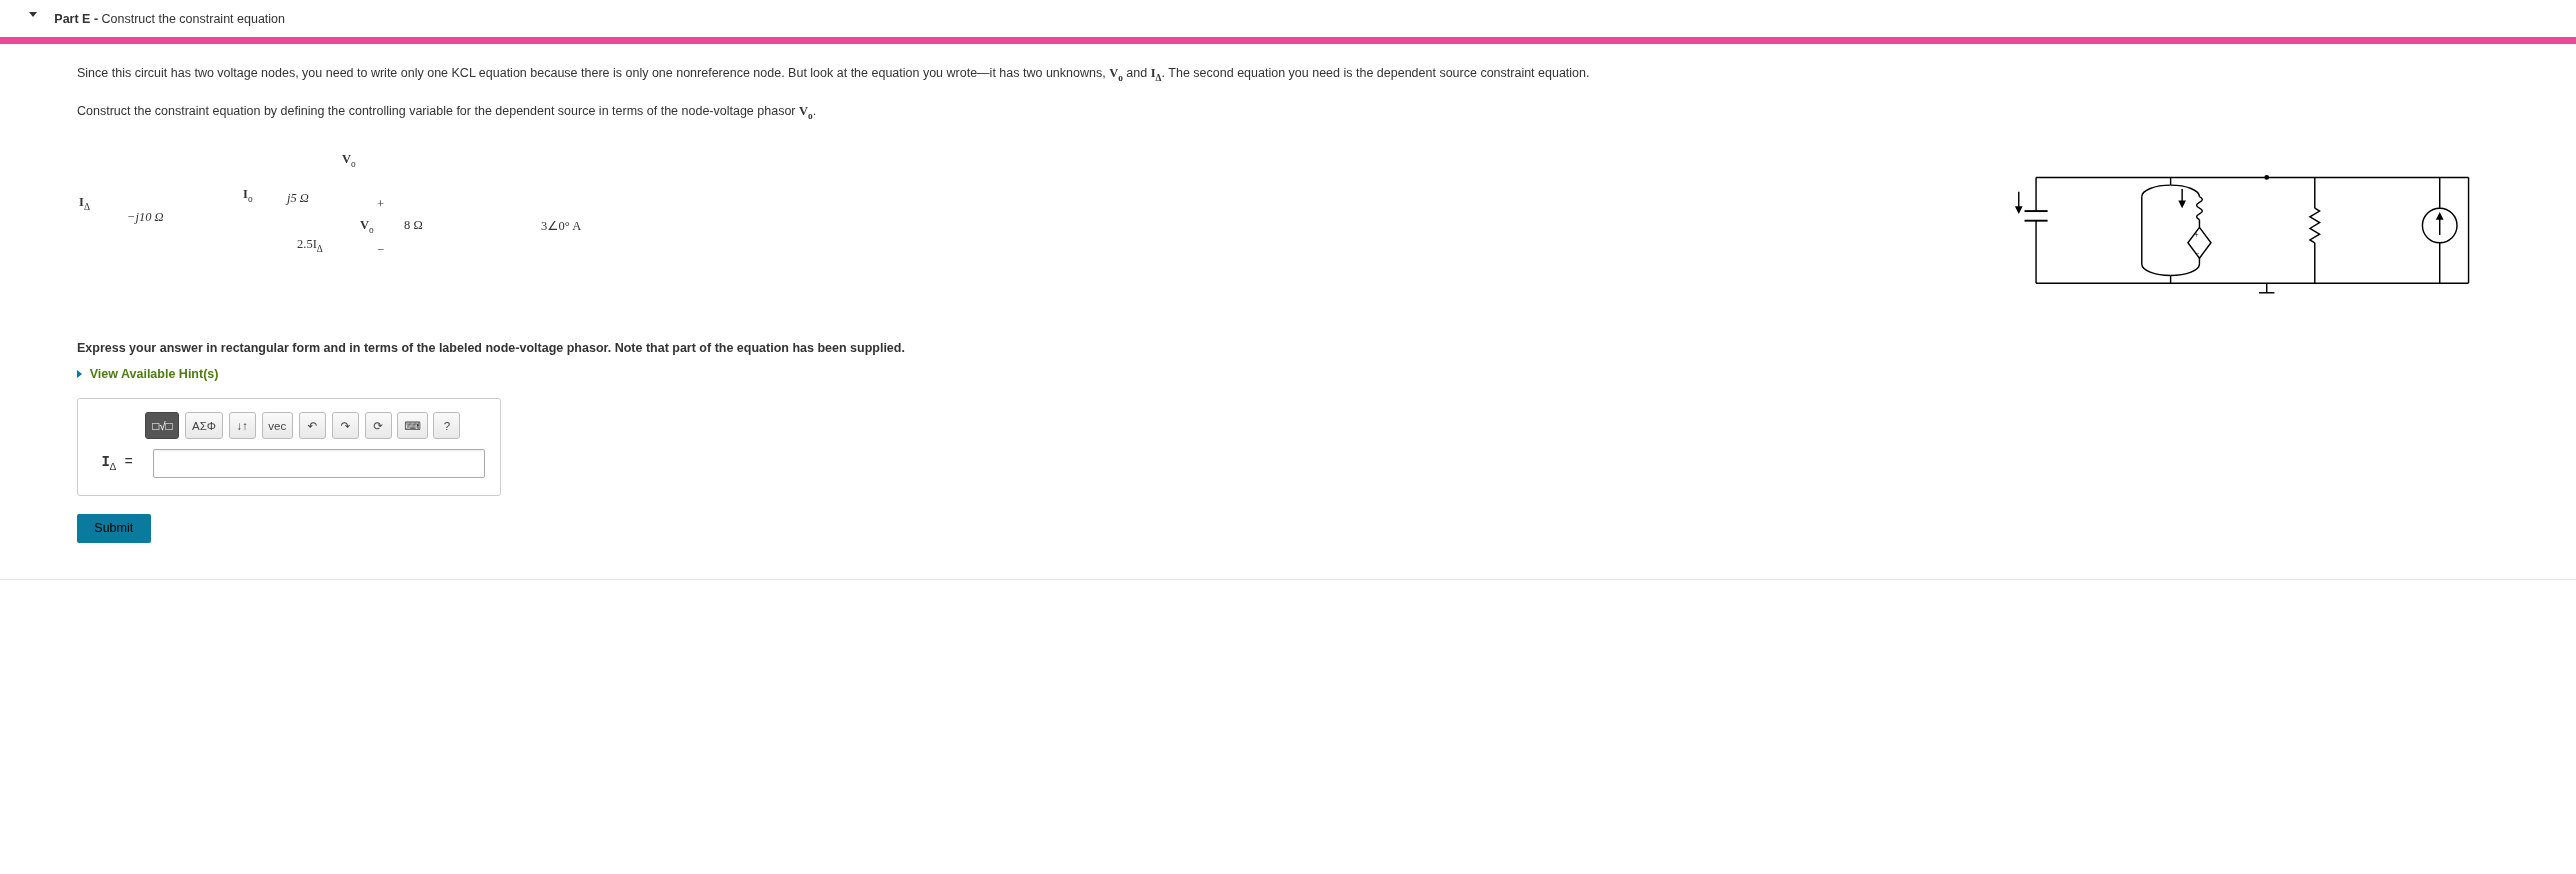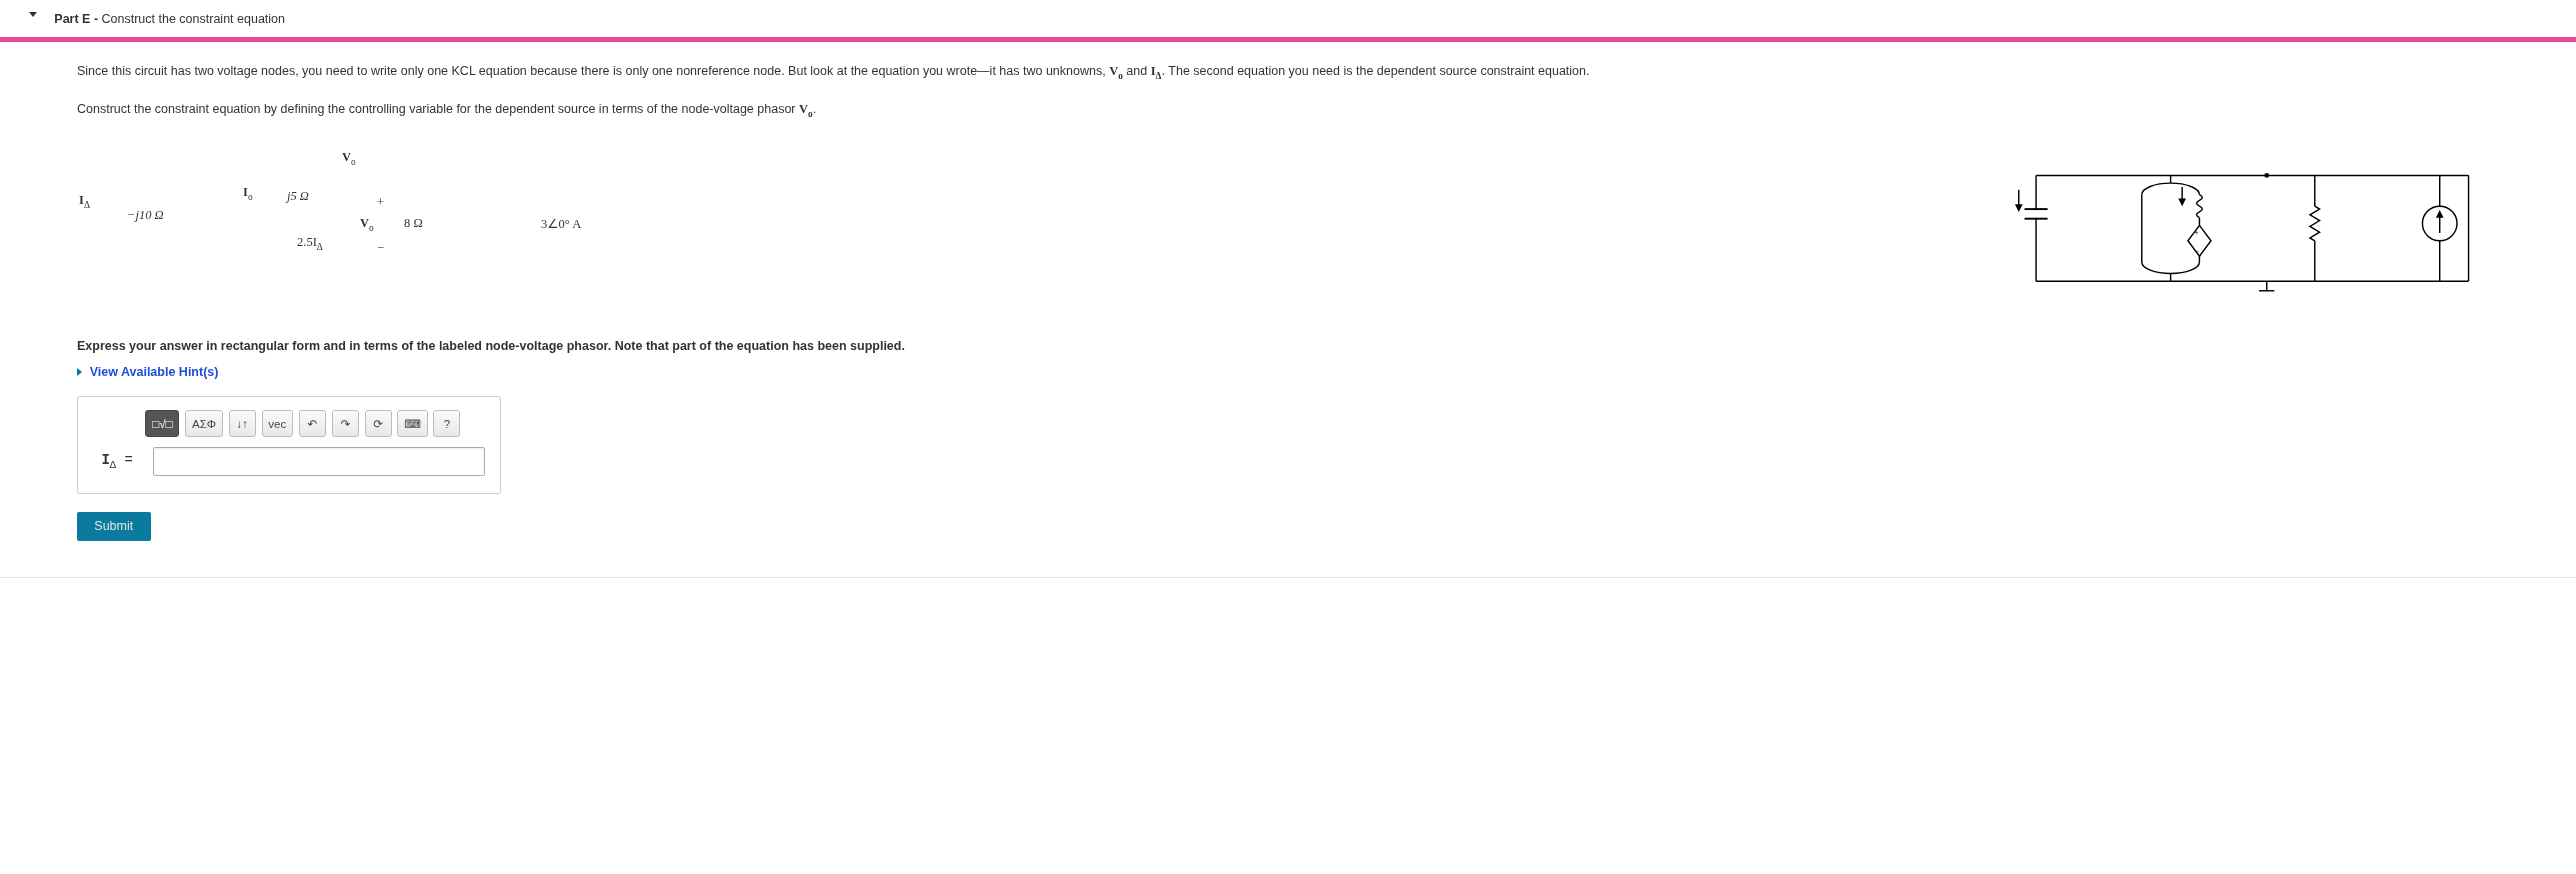--- a/index.html
+++ b/index.html
@@ -7,21 +7,21 @@
       font-family: Arial, Helvetica, sans-serif;
       font-size: 12.5px;
       color: #333;
       background: #fff;
       padding: 0;
     }
     .part-header {
       display: flex;
       align-items: flex-start;
       padding: 11.6px 19px 11.6px 29px;
-      border-bottom: 5px solid #ec4899;
+      border-bottom: 7px solid #ec4899;
     }
     .caret-down {
       width: 0; height: 0;
       border-left: 4.8px solid transparent;
       border-right: 4.8px solid transparent;
       border-top: 5.8px solid #333;
       margin-right: 17.3px;
     }
     .part-title { font-size: 12.5px; }
     .part-title b { font-weight: bold; }
@@ -38,21 +38,21 @@
       justify-content: flex-end;
       margin: 9.6px 39px 29px 0;
     }
     .diagram { width: 501px; height: 173px; }
     .express-label {
       font-weight: bold;
       font-size: 12.5px;
       margin-bottom: 11.6px;
     }
     .hints-link {
-      color: #1d4ed8;
+      color: #4d7c0f;
       font-weight: bold;
       font-size: 12.5px;
       cursor: pointer;
       display: flex;
       align-items: center;
       margin-bottom: 17.3px;
     }
     .caret-right {
       width: 0; height: 0;
       border-top: 4.8px solid transparent;
@@ -104,21 +104,21 @@
       height: 29px;
       border: 1px solid #aaa;
       border-radius: 1.9px;
       padding: 0 5.8px;
       font-size: 12.5px;
       box-shadow: inset 0 1px 1.9px rgba(0,0,0,0.08);
     }
     .submit-btn {
       margin-top: 17.3px;
       background: #0a7a9e;
-      color: #e5e5e5;
+      color: #000000;
       border: none;
       padding: 7.7px 17.3px;
       font-size: 12.5px;
       border-radius: 1.9px;
       cursor: pointer;
     }
     .bottom-line {
       border-top: 1px solid #e5e5e5;
       margin-top: 17.3px;
     }

